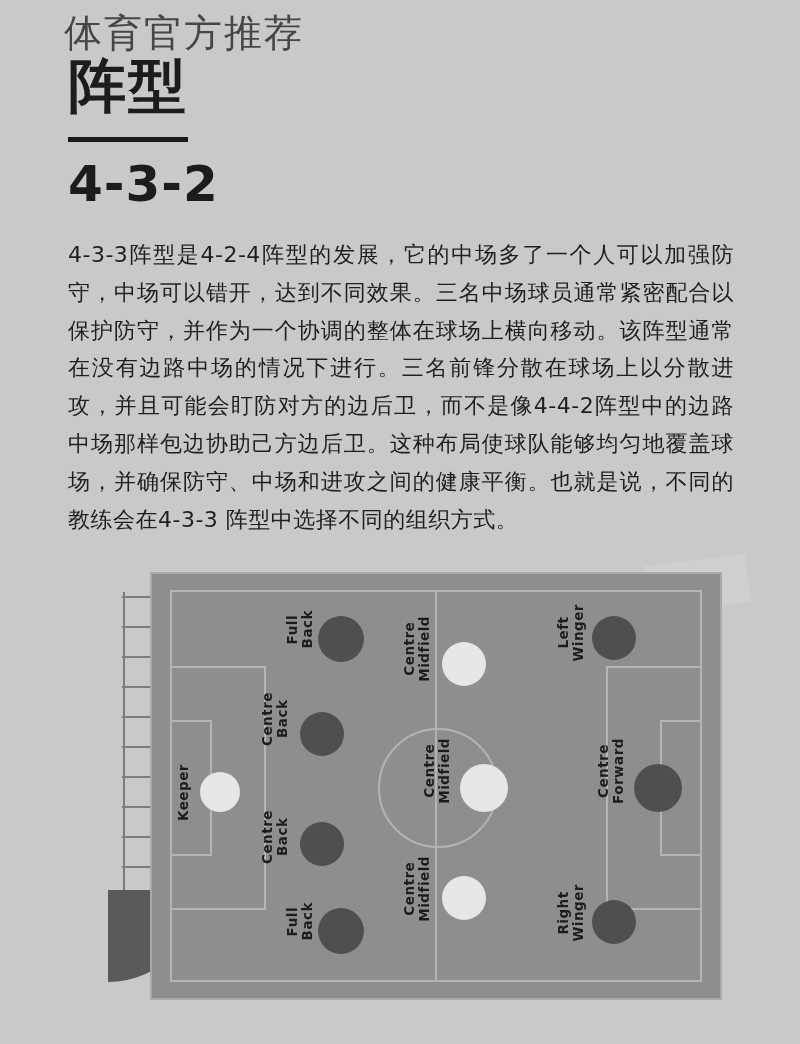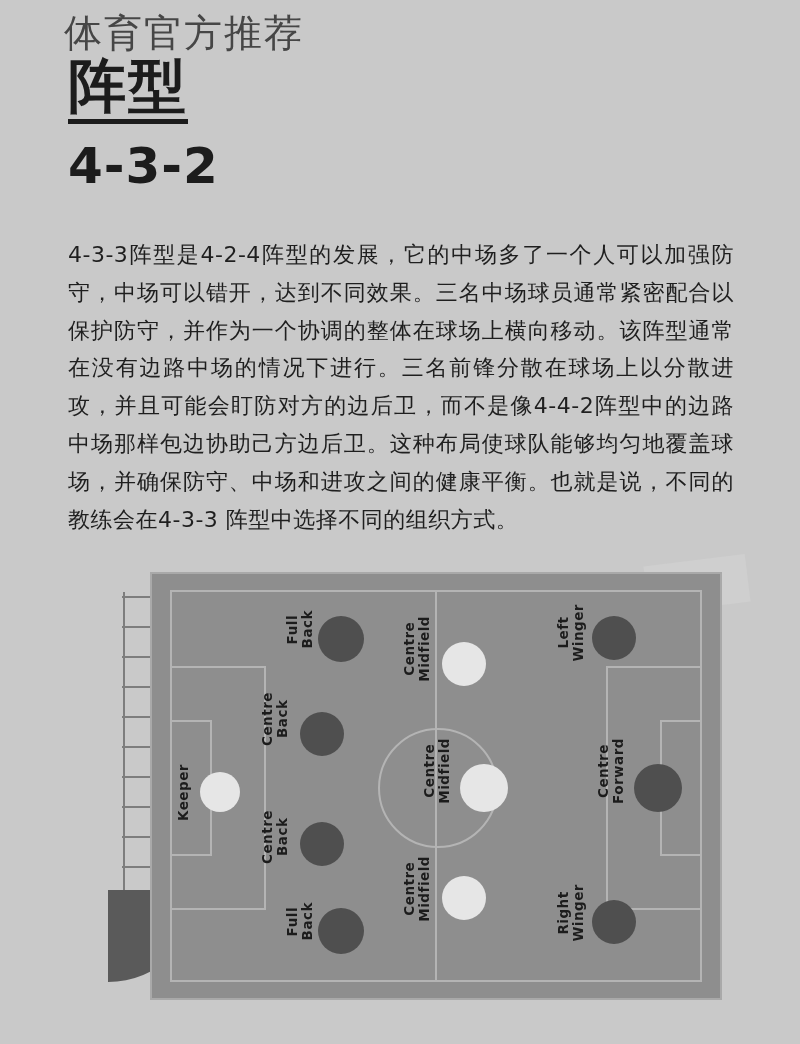--- a/index.html
+++ b/index.html
@@ -42,21 +42,21 @@
     color: #1c1c1c;
   }
   .headline .title-cn {
     font-family: "DejaVu Sans", sans-serif;
     font-size: 58px;
     font-weight: 700;
     line-height: 1.05;
     letter-spacing: 2px;
     border-bottom: 5px solid #1c1c1c;
     display: inline-block;
-    padding-bottom: 2px;
+    padding-bottom: 20px;
   }
   .headline .title-num {
     font-family: "DejaVu Sans", sans-serif;
     font-size: 50px;
     font-weight: 700;
     line-height: 1.05;
     letter-spacing: 1px;
     margin-top: 16px;
   }
   

